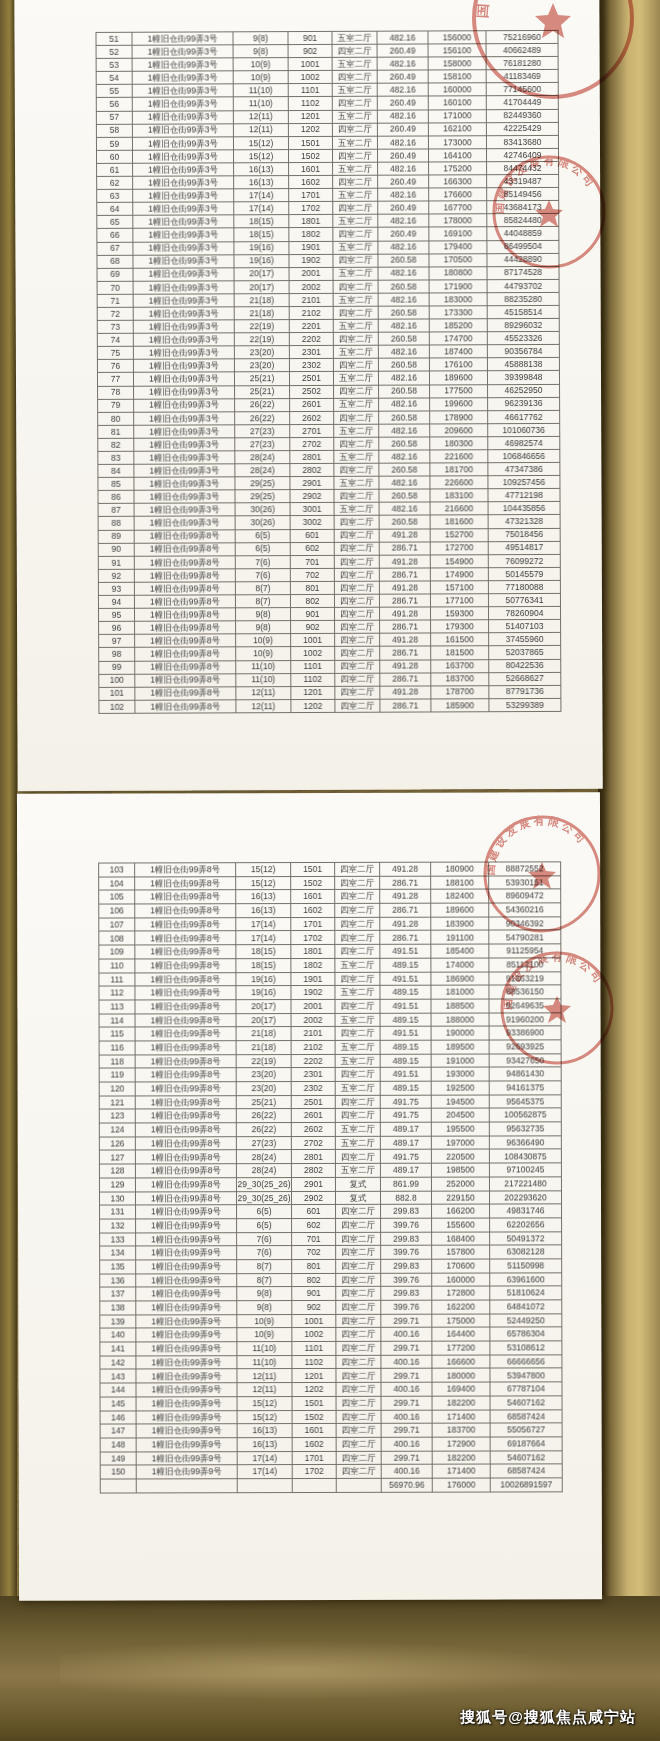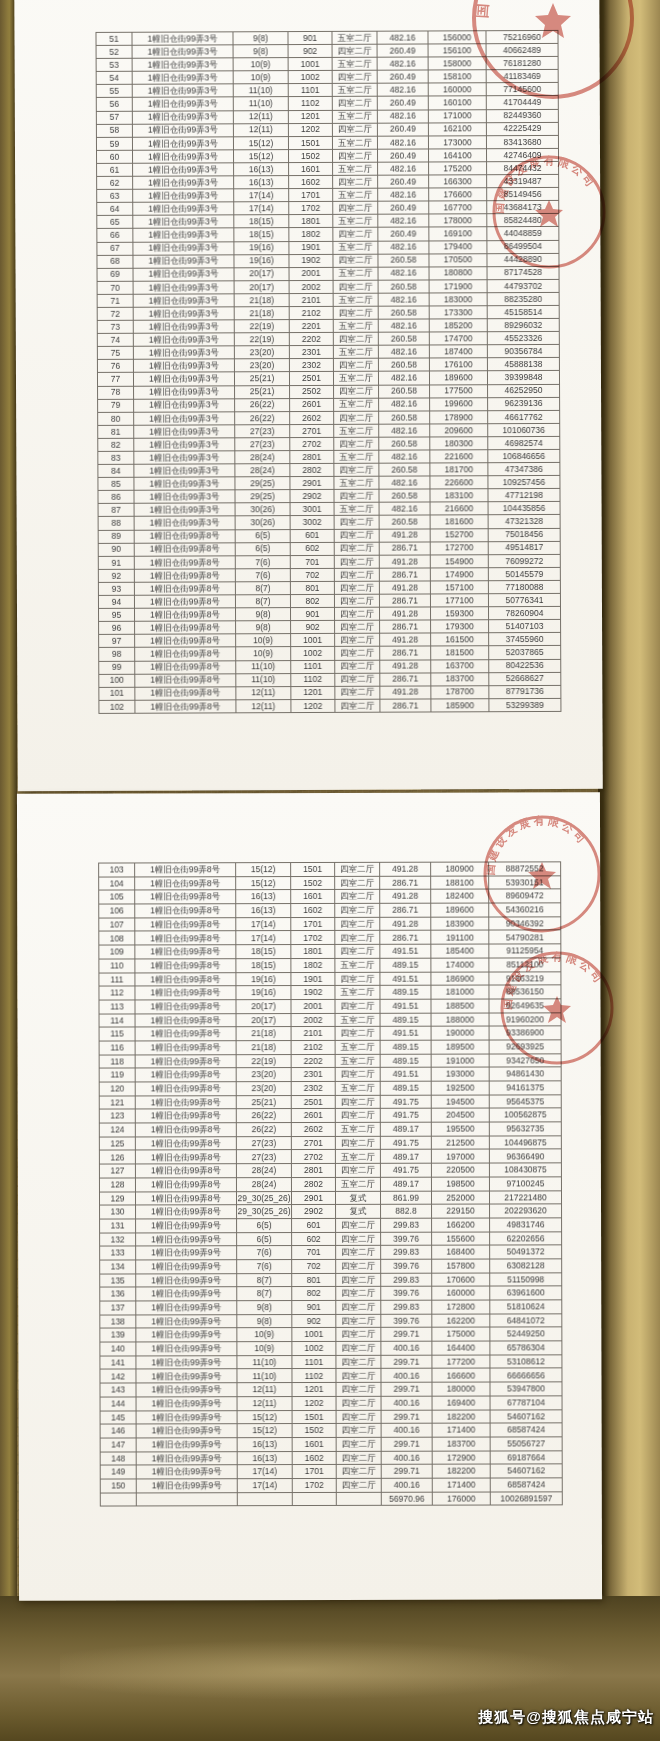--- a/index.html
+++ b/index.html
@@ -42,21 +42,21 @@
   col.c-no{width:36px}col.c-bld{width:101px}col.c-flr{width:55px}col.c-unit{width:44px}
   col.c-type{width:45px}col.c-area{width:51px}col.c-price{width:58px}col.c-total{width:72px}
 
   
   .stamp{position:absolute;opacity:.58;mix-blend-mode:multiply;pointer-events:none;}
   .stamp circle{fill:none;stroke:#c0392b;}
   .stamp text{fill:#c0392b;font-family:"DejaVu Sans",sans-serif;font-weight:bold;}
   .stamp .star{fill:#c0392b;}
 
   
-  .watermark{position:absolute;right:6px;bottom:14px;font-size:15px;font-weight:bold;
+  .watermark{position:absolute;right:24px;bottom:14px;font-size:15px;font-weight:bold;
     color:#ffffff;letter-spacing:1px;
     text-shadow:0 0 3px rgba(0,0,0,.9),1px 1px 2px rgba(0,0,0,.9);}
 </style>
 </head>
 <body>
 
 <div class="bg-base"></div>
 <div class="bg-texture"></div>
 <div class="bg-left-strip"></div>
 <div class="bg-right-strip"></div>
@@ -807,30 +807,20 @@
           <td>124</td>
           <td>1幢旧仓街99弄8号</td>
           <td>26(22)</td>
           <td>2602</td>
           <td>五室二厅</td>
           <td>489.17</td>
           <td>195500</td>
           <td>95632735</td>
         </tr>
         <tr>
-          <td>125</td>
-          <td>1幢旧仓街99弄8号</td>
-          <td>27(23)</td>
-          <td>2701</td>
-          <td>四室二厅</td>
-          <td>491.75</td>
-          <td>212500</td>
-          <td>104496875</td>
-        </tr>
-        <tr>
           <td>126</td>
           <td>1幢旧仓街99弄8号</td>
           <td>27(23)</td>
           <td>2702</td>
           <td>五室二厅</td>
           <td>489.17</td>
           <td>197000</td>
           <td>96366490</td>
         </tr>
         <tr>

